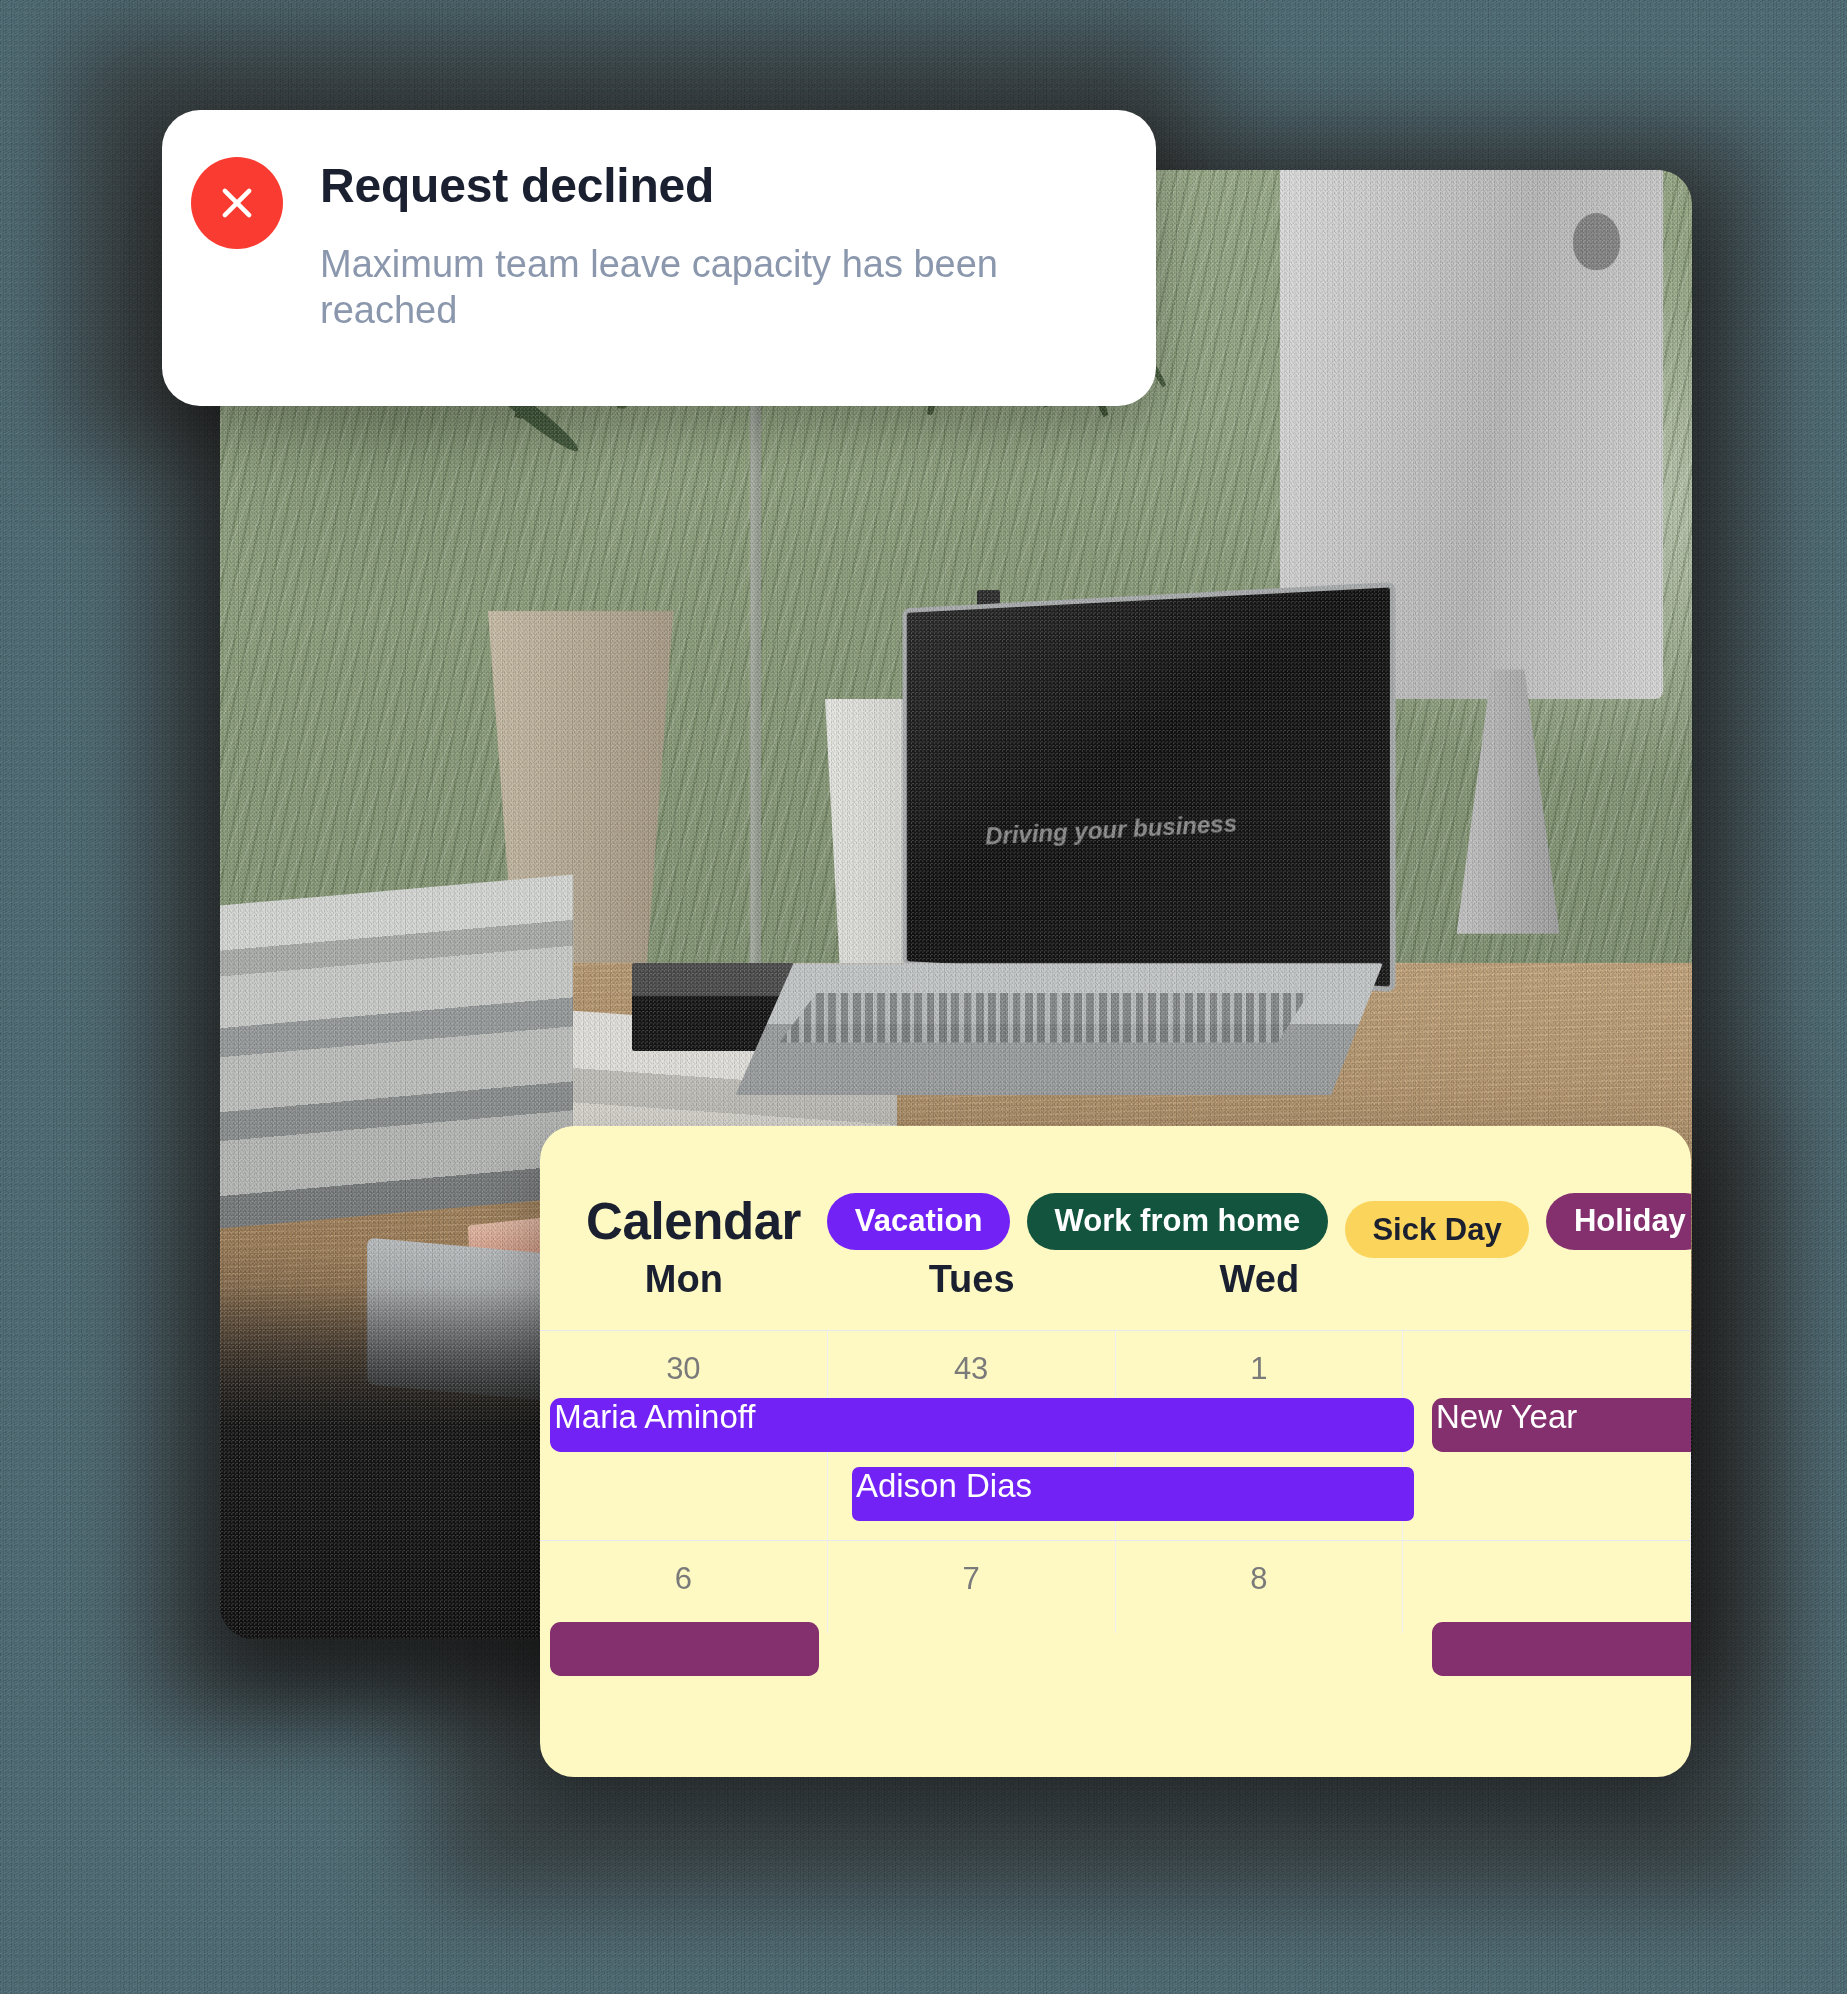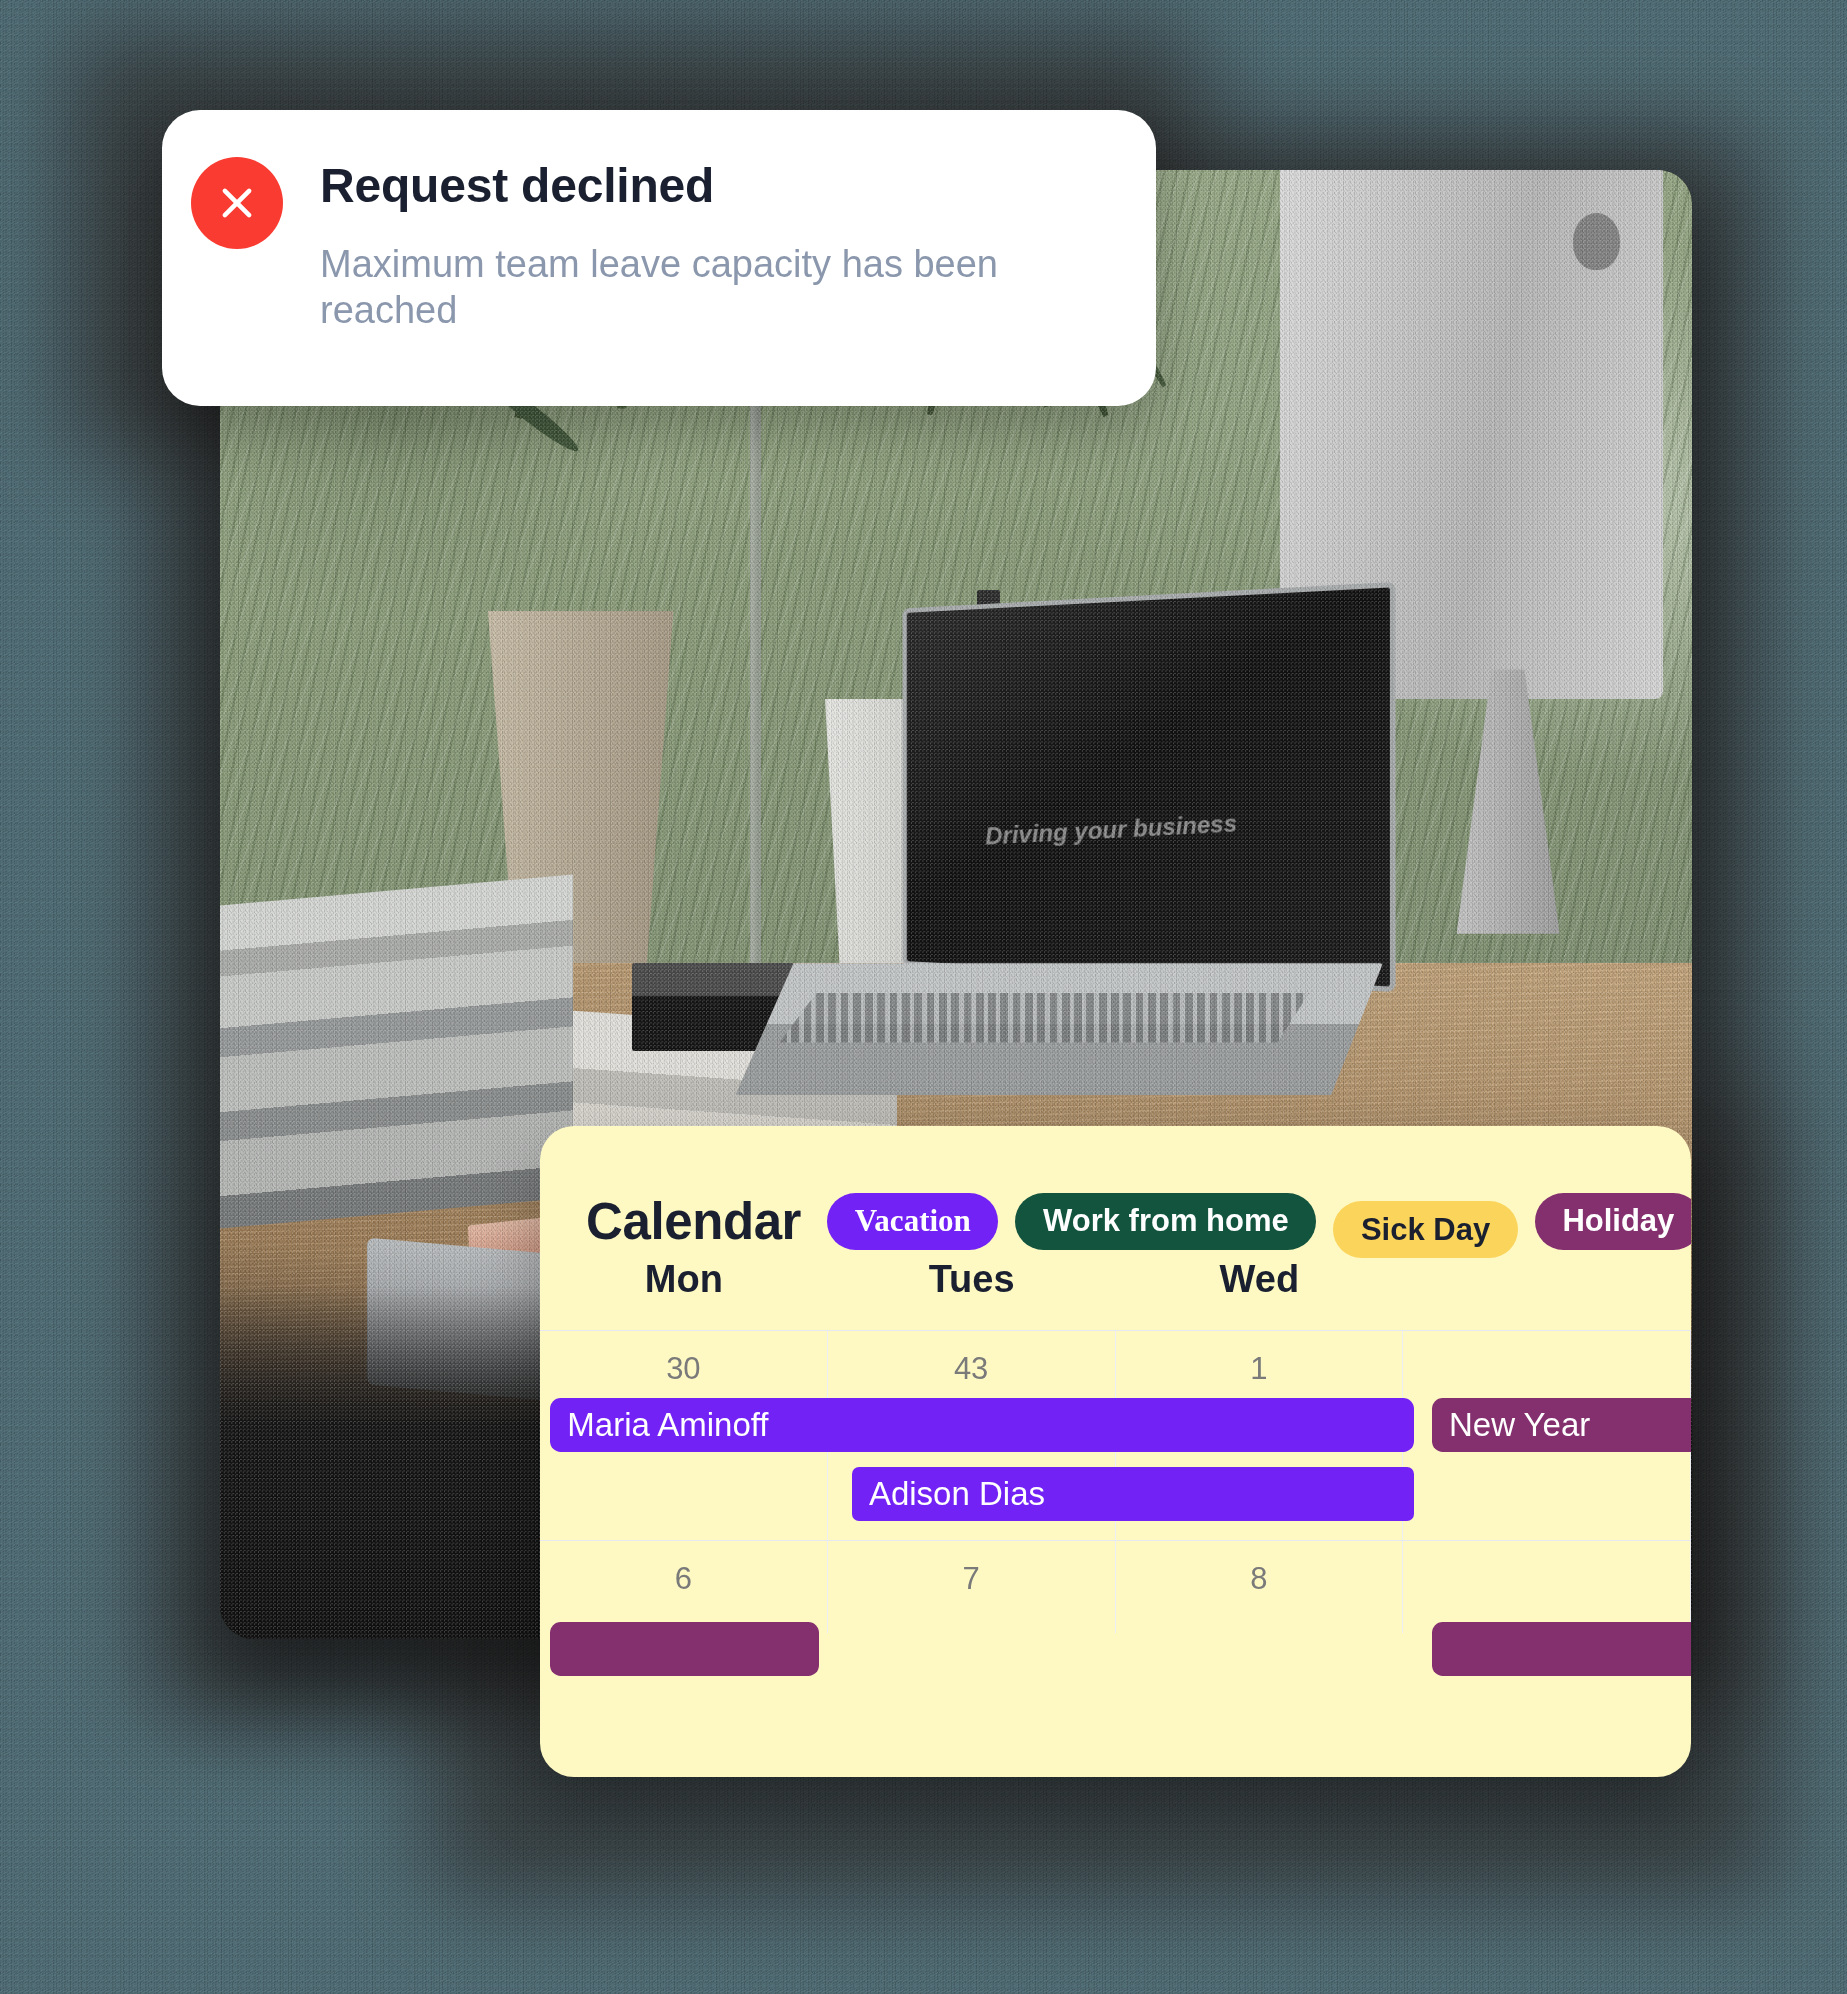--- a/index.html
+++ b/index.html
@@ -255,22 +255,22 @@
   .cal-cell{
     width:25.45%;border-right:1.5px solid #EDEFF5;
     box-sizing:border-box;position:relative;padding-left:36px;
   }
   .cal-daynum{
     position:absolute;top:20px;left:0;right:0;text-align:center;
     font-size:31px;color:#7A7A7A;font-weight:400;
   }
   .event{
     position:absolute;height:54px;border-radius:10.7px;
-    display:flex;align-items:center;
-    padding-left:17px;box-sizing:border-box;
+    display:flex;align-items:flex-start;
+    padding-left:4px;box-sizing:border-box;
     font-size:33px;font-weight:400;color:#fff;
     white-space:nowrap;overflow:hidden;
   }
 </style>
 </head>
 <body>
 
 <div class="stage">
 
   <div class="shadow-blob" style="left:69px;top:31px;width:1134px;height:429px;"></div>
@@ -337,21 +337,21 @@
       <div class="notif-title">Request declined</div>
       <div class="notif-body">Maximum team leave capacity has been reached</div>
     </div>
   </div>
 
   <div class="cal">
 
     <div class="cal-head">
       <span class="cal-title">Calendar</span>
 
-      <span class="pill" style="background:#7322F5;font-family:Liberation Serif, serif;">
+      <span class="pill" style="background:#7322F5;">
         <span>Vacation</span>
       </span>
       <span class="pill" style="background:#12543E;justify-content:flex-end;">
         <span>Work from home</span>
       </span>
       <span class="pill sick" style="background:#FBD45B;">
         <span>Sick Day</span>
       </span>
       <span class="pill" style="background:#84306F;">
         <span>Holiday</span>

